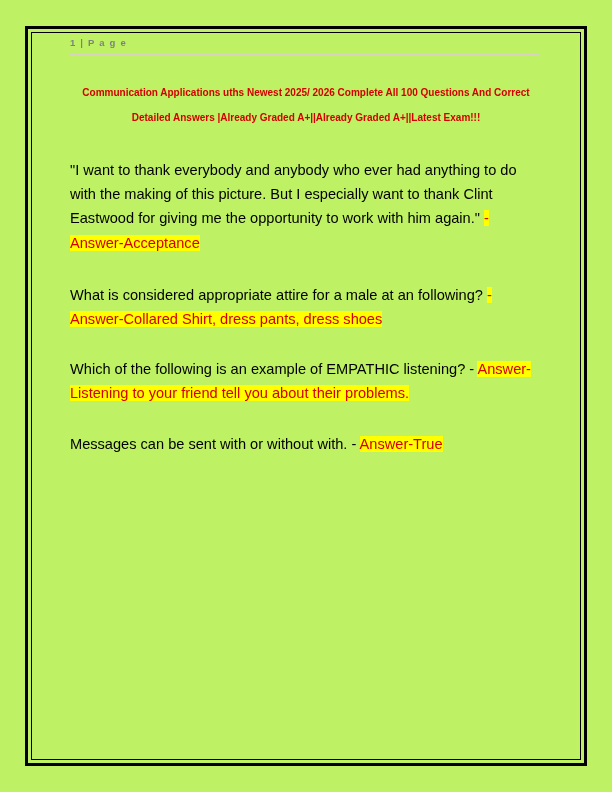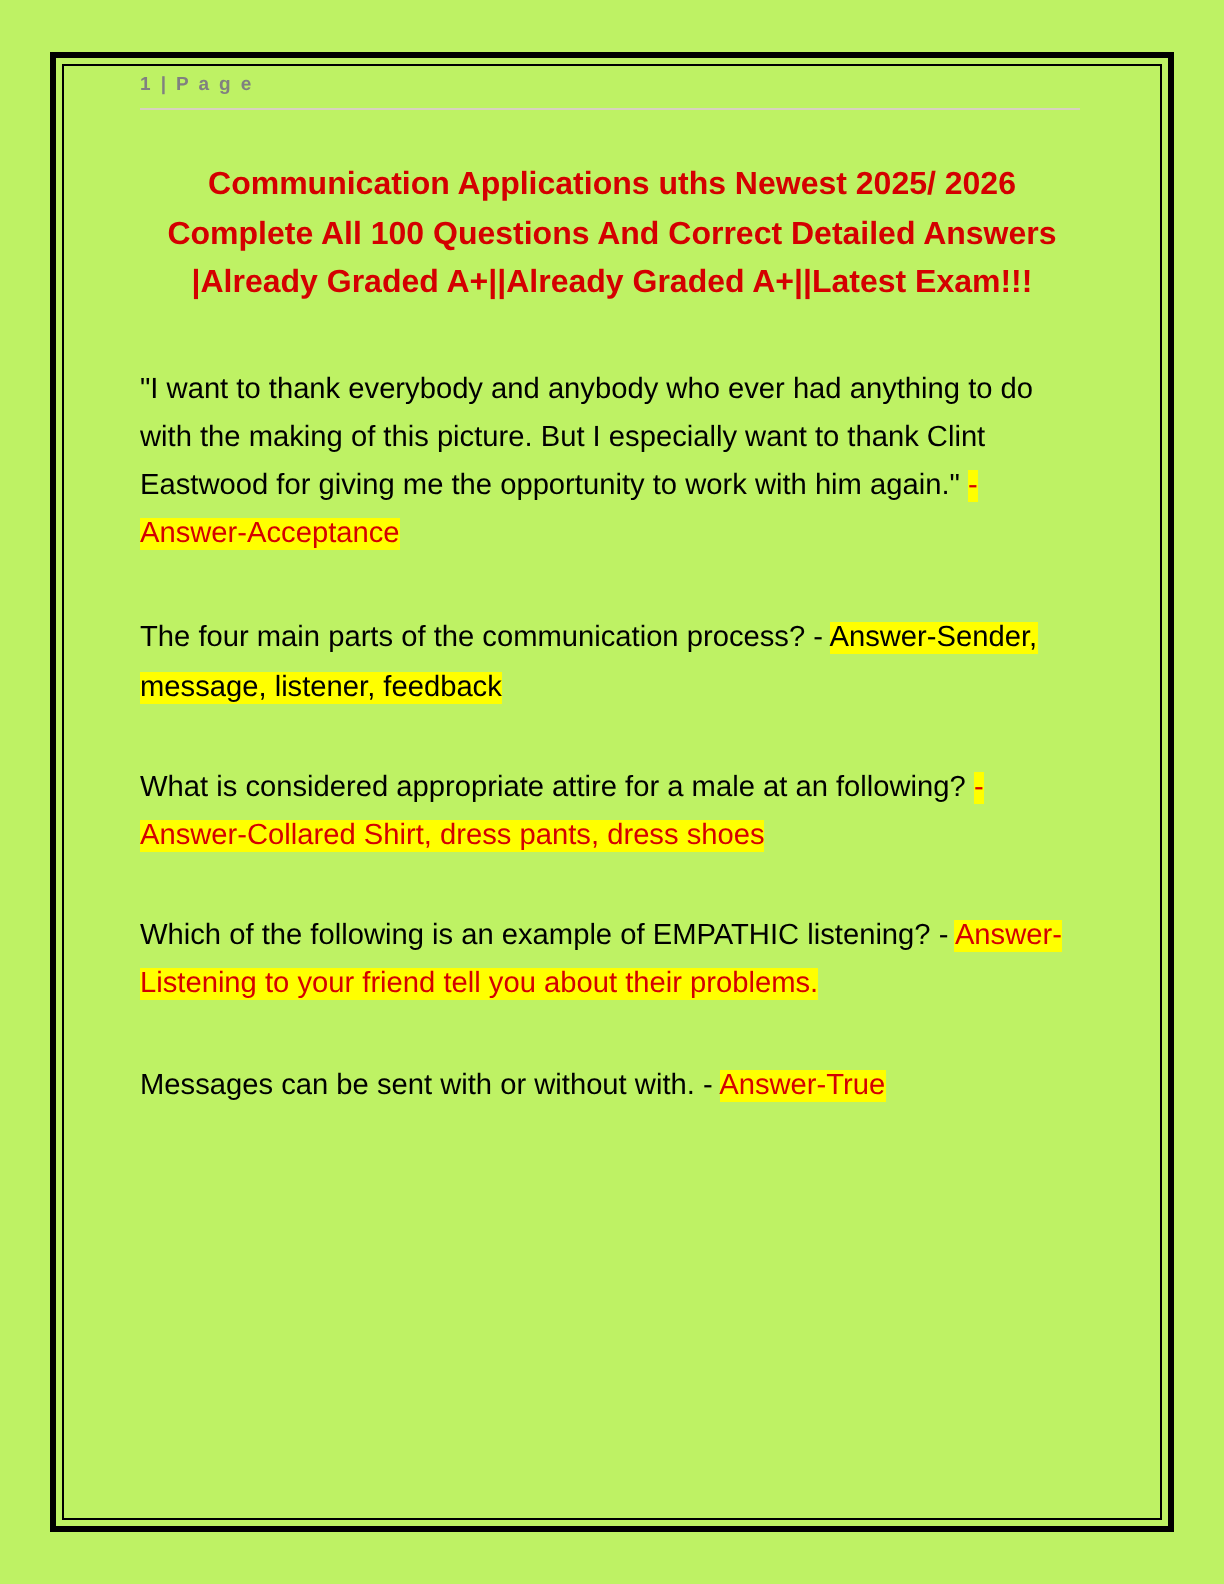--- a/index.html
+++ b/index.html
@@ -54,21 +54,21 @@
     line-height: 14px;
   }
   .hr {
     border-top: 1px solid #d8d2c0;
     margin: 0 0 26px 0;
     width: 470px;
   }
   .title {
     color: #d40000;
     font-weight: bold;
-    font-size: 16px;
+    font-size: 10px;
     line-height: 24.5px;
     text-align: center;
     margin: 0 auto 28px auto;
     width: 464px;
   }
   .qa {
     font-size: 14.6px;
     line-height: 24.2px;
     color: #000000;
     margin: 0 0 26px 0;
@@ -95,23 +95,20 @@
 
     <div class="page-num">1 | P a g e</div>
     <div class="hr"></div>
 
     <div class="title">Communication Applications uths Newest 2025/ 2026 Complete All 100 Questions And Correct Detailed Answers |Already Graded A+||Already Graded A+||Latest Exam!!!</div>
 
     <div class="qa first">
       <span>"I want to thank everybody and anybody who ever had anything to do with the making of this picture. But I especially want to thank Clint Eastwood for giving me the opportunity to work with him again." </span><span class="ans-red">- Answer-Acceptance</span>
     </div>
 
-    <div class="qa">
-      <span>The four main parts of the communication process? - </span><span class="hl">Answer-Sender, message, listener, feedback</span>
-    </div>
 
     <div class="qa">
       <span>What is considered appropriate attire for a male at an following? </span><span class="ans-red">- Answer-Collared Shirt, dress pants, dress shoes</span>
     </div>
 
     <div class="qa">
       <span>Which of the following is an example of EMPATHIC listening? - </span><span class="ans-red">Answer-Listening to your friend tell you about their problems.</span>
     </div>
 
     <div class="qa">

